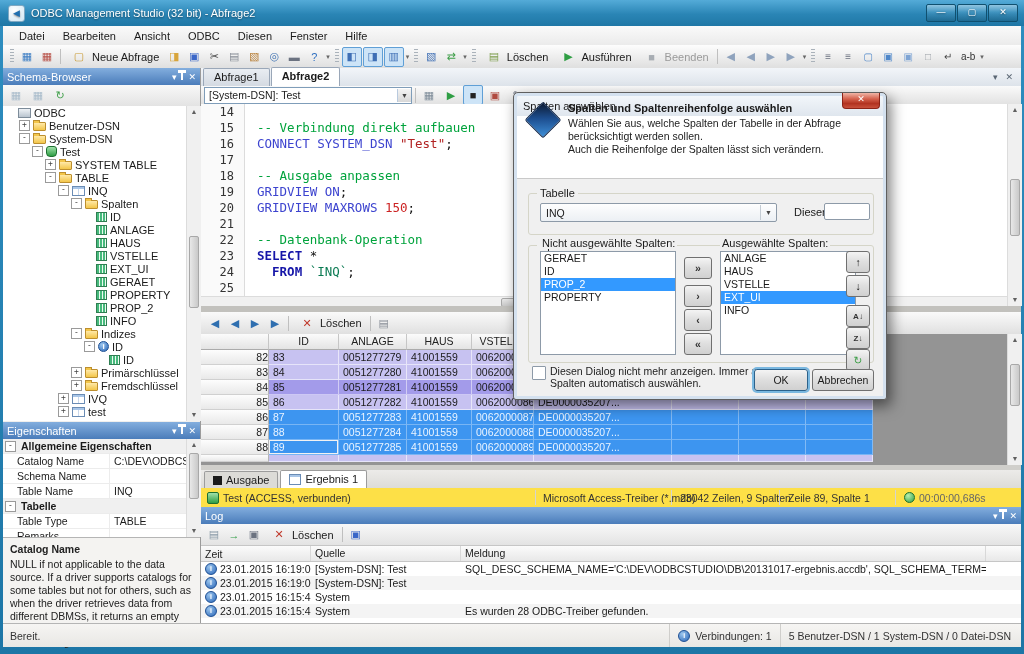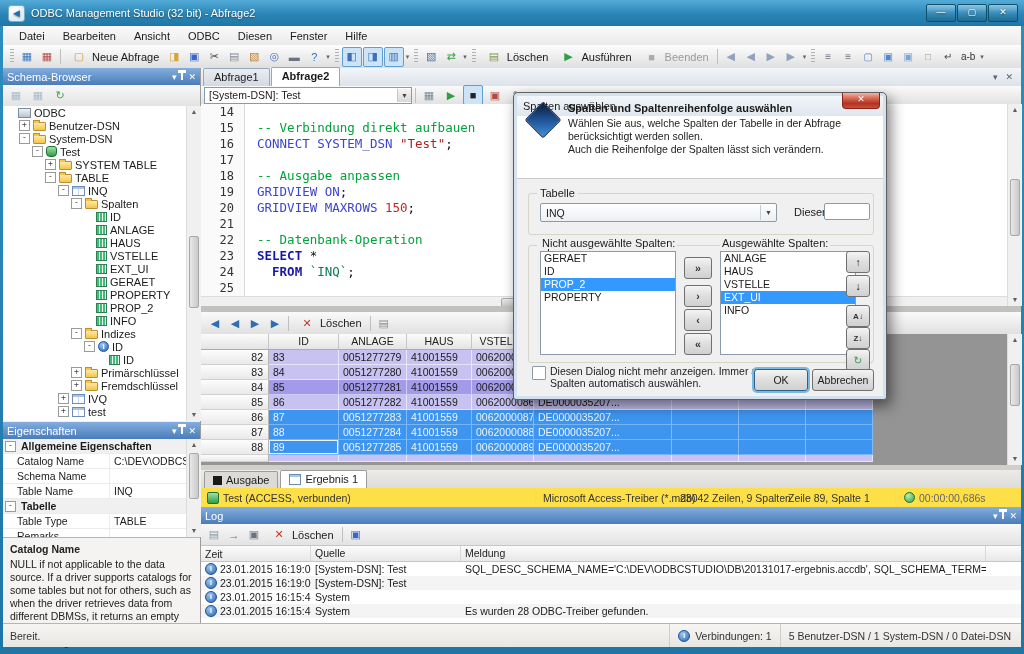--- a/index.html
+++ b/index.html
@@ -105,21 +105,21 @@
   
   .restools{left:0;top:244px;right:0;height:22px;background:linear-gradient(#fafafa,#e0e0e0);
             border-bottom:1px solid #bdbdbd;display:flex;align-items:center;padding-left:4px}
   .grid{left:0;top:266px;width:806px;height:131px;background:#949494;overflow:hidden}
   .grow{display:flex;height:15px}
   .grow.hd{height:16px}
   .gc{flex:none;box-sizing:border-box;overflow:hidden;white-space:nowrap;font-size:10.5px;line-height:15px}
   .hd .gc{background:linear-gradient(#fbfbfb,#e4e4e4);border-right:1px solid #c6c6c6;border-bottom:1px solid #ababab;
           text-align:center;color:#222}
   .gc.num{background:linear-gradient(#fdfdfd,#e9e9e9);border-right:1px solid #b5b5b5;border-bottom:1px solid #d0d0d0;
-          text-align:right;padding-right:5px}
+          text-align:right;}
   .lav .gc.d{background:#c7c2f1;border-right:1px solid rgba(255,255,255,.6);border-bottom:1px solid rgba(255,255,255,.55);padding-left:4px}
   .lav2 .gc.d{background:#a39bea;border-right:1px solid rgba(255,255,255,.5);border-bottom:1px solid rgba(255,255,255,.45);padding-left:4px}
   .sel .gc.d{background:#3d95f0;color:#eaf4ff;border-right:1px solid rgba(255,255,255,.35);border-bottom:1px solid rgba(255,255,255,.3);padding-left:4px}
   .gc.focus{box-shadow:inset 0 0 0 1px #f2f2f2}
   .grow.partial{height:7px;overflow:hidden}
   
   .outstrip{left:0;top:402px;right:0;height:18px;background:linear-gradient(#ecebe9,#dddcd8);
             border-bottom:1px solid #b5b5b5;display:flex;align-items:flex-end;padding-left:3px}
   .outtab{height:16px;line-height:15px;padding:0 8px;display:flex;align-items:center;gap:4px;
           border:1px solid #9c9c9c;border-bottom:none;border-radius:2px 2px 0 0;background:#dcdbd7;margin-right:2px}

